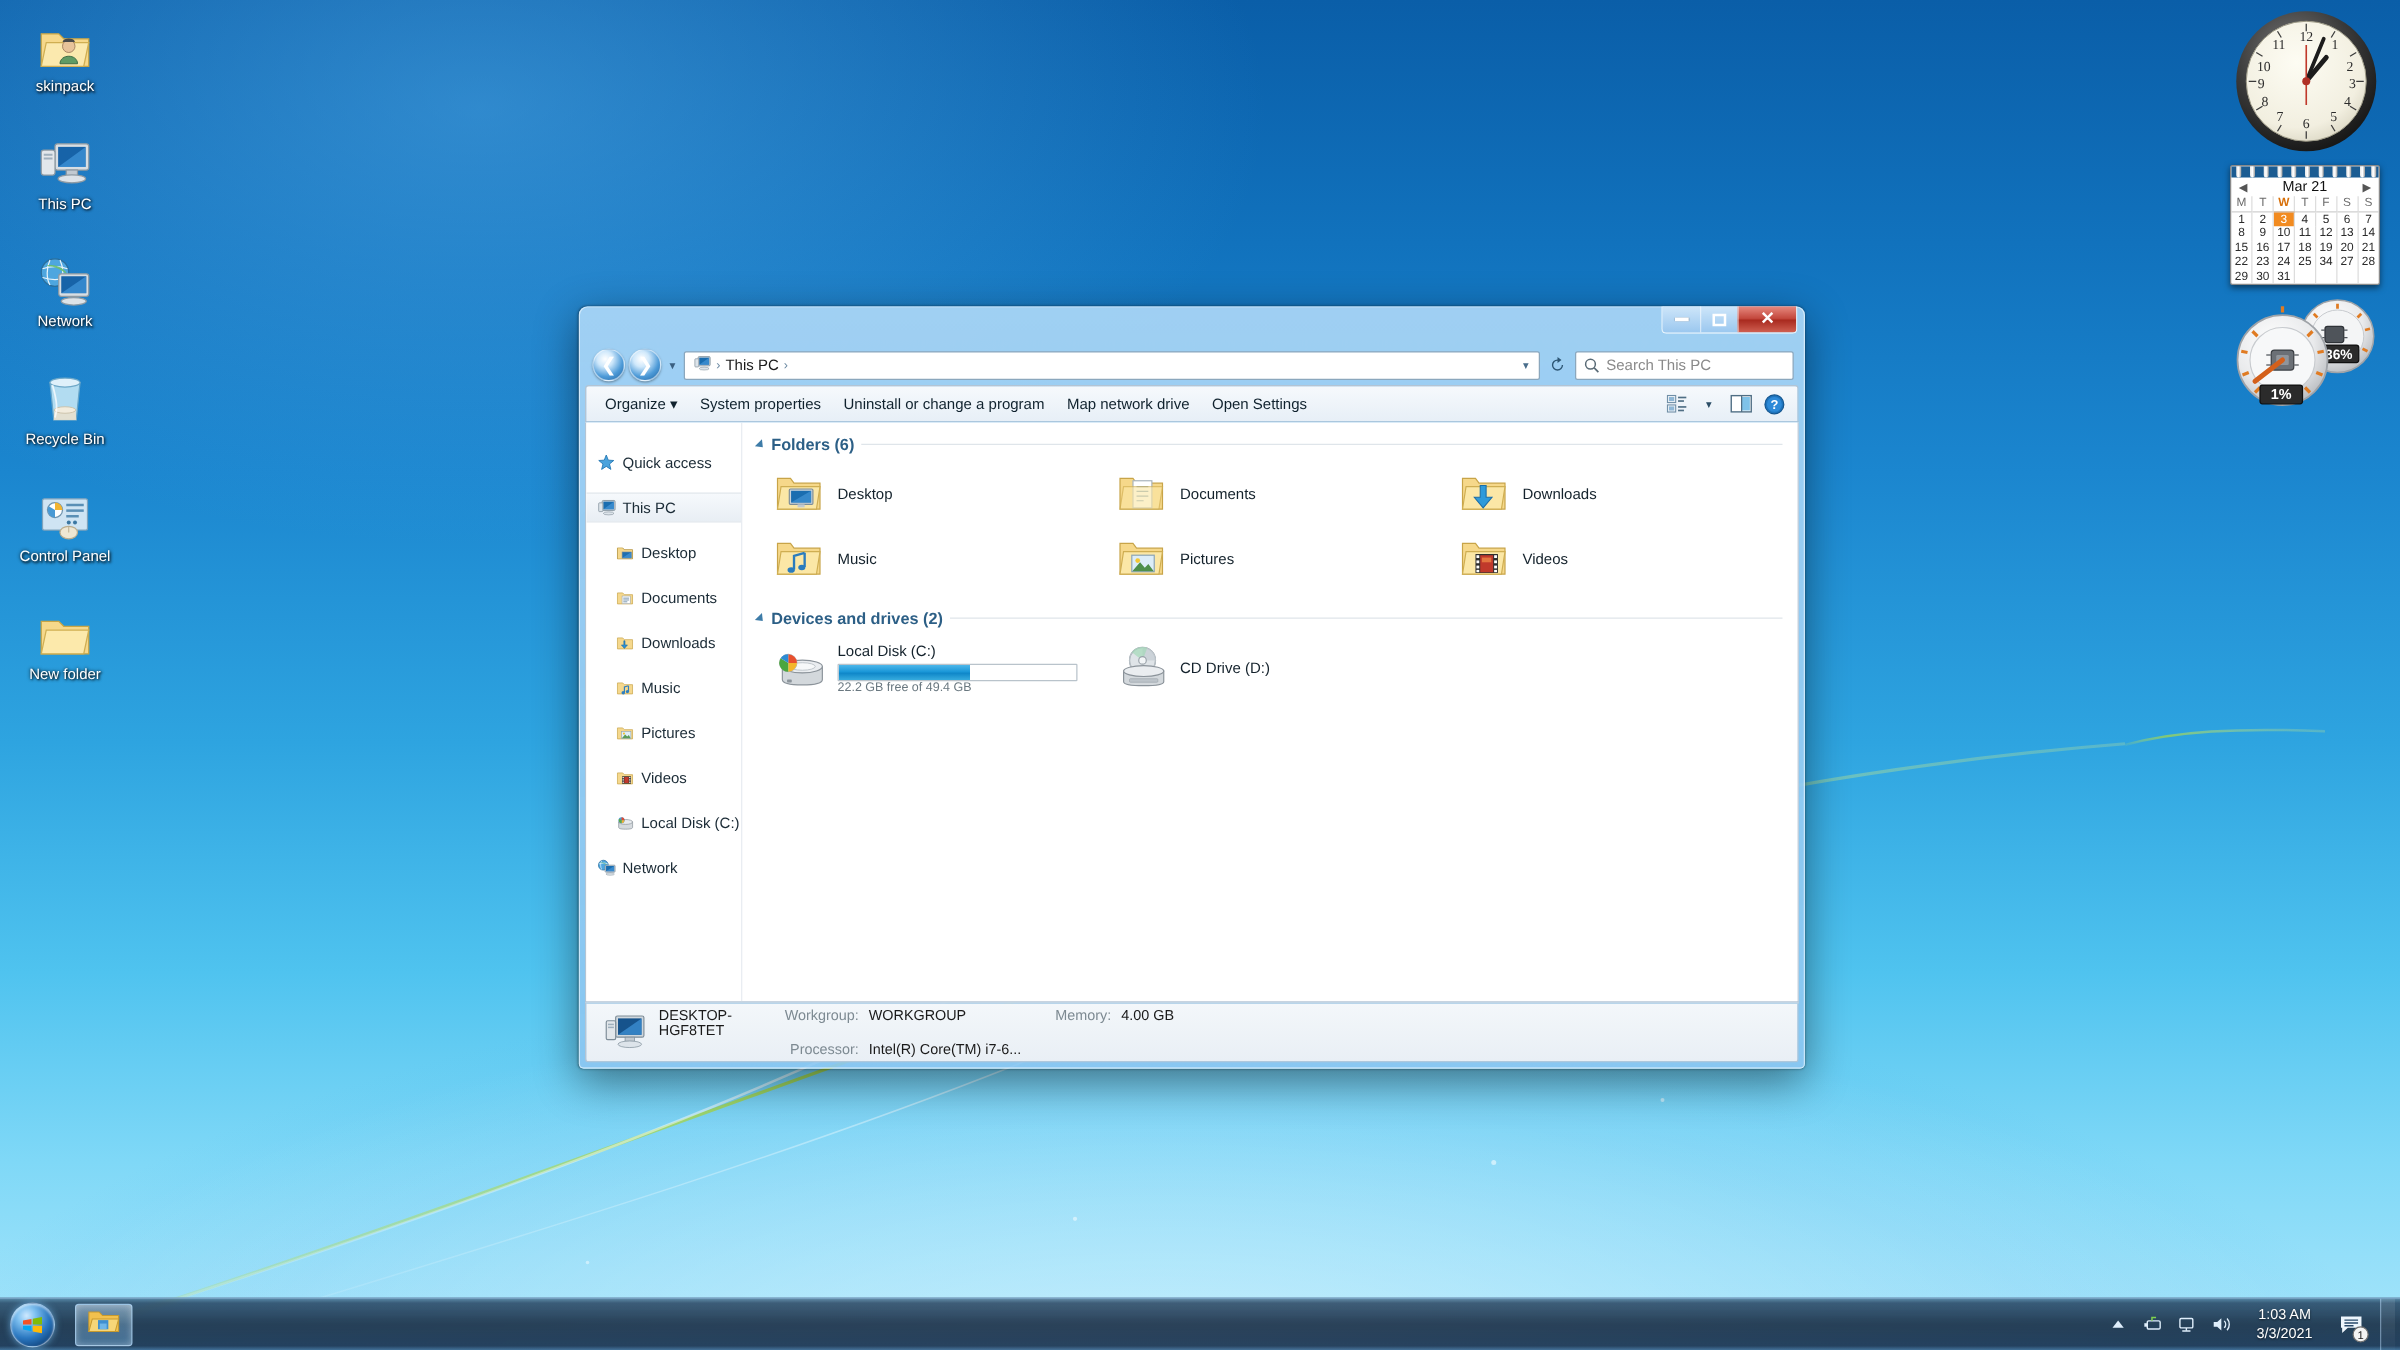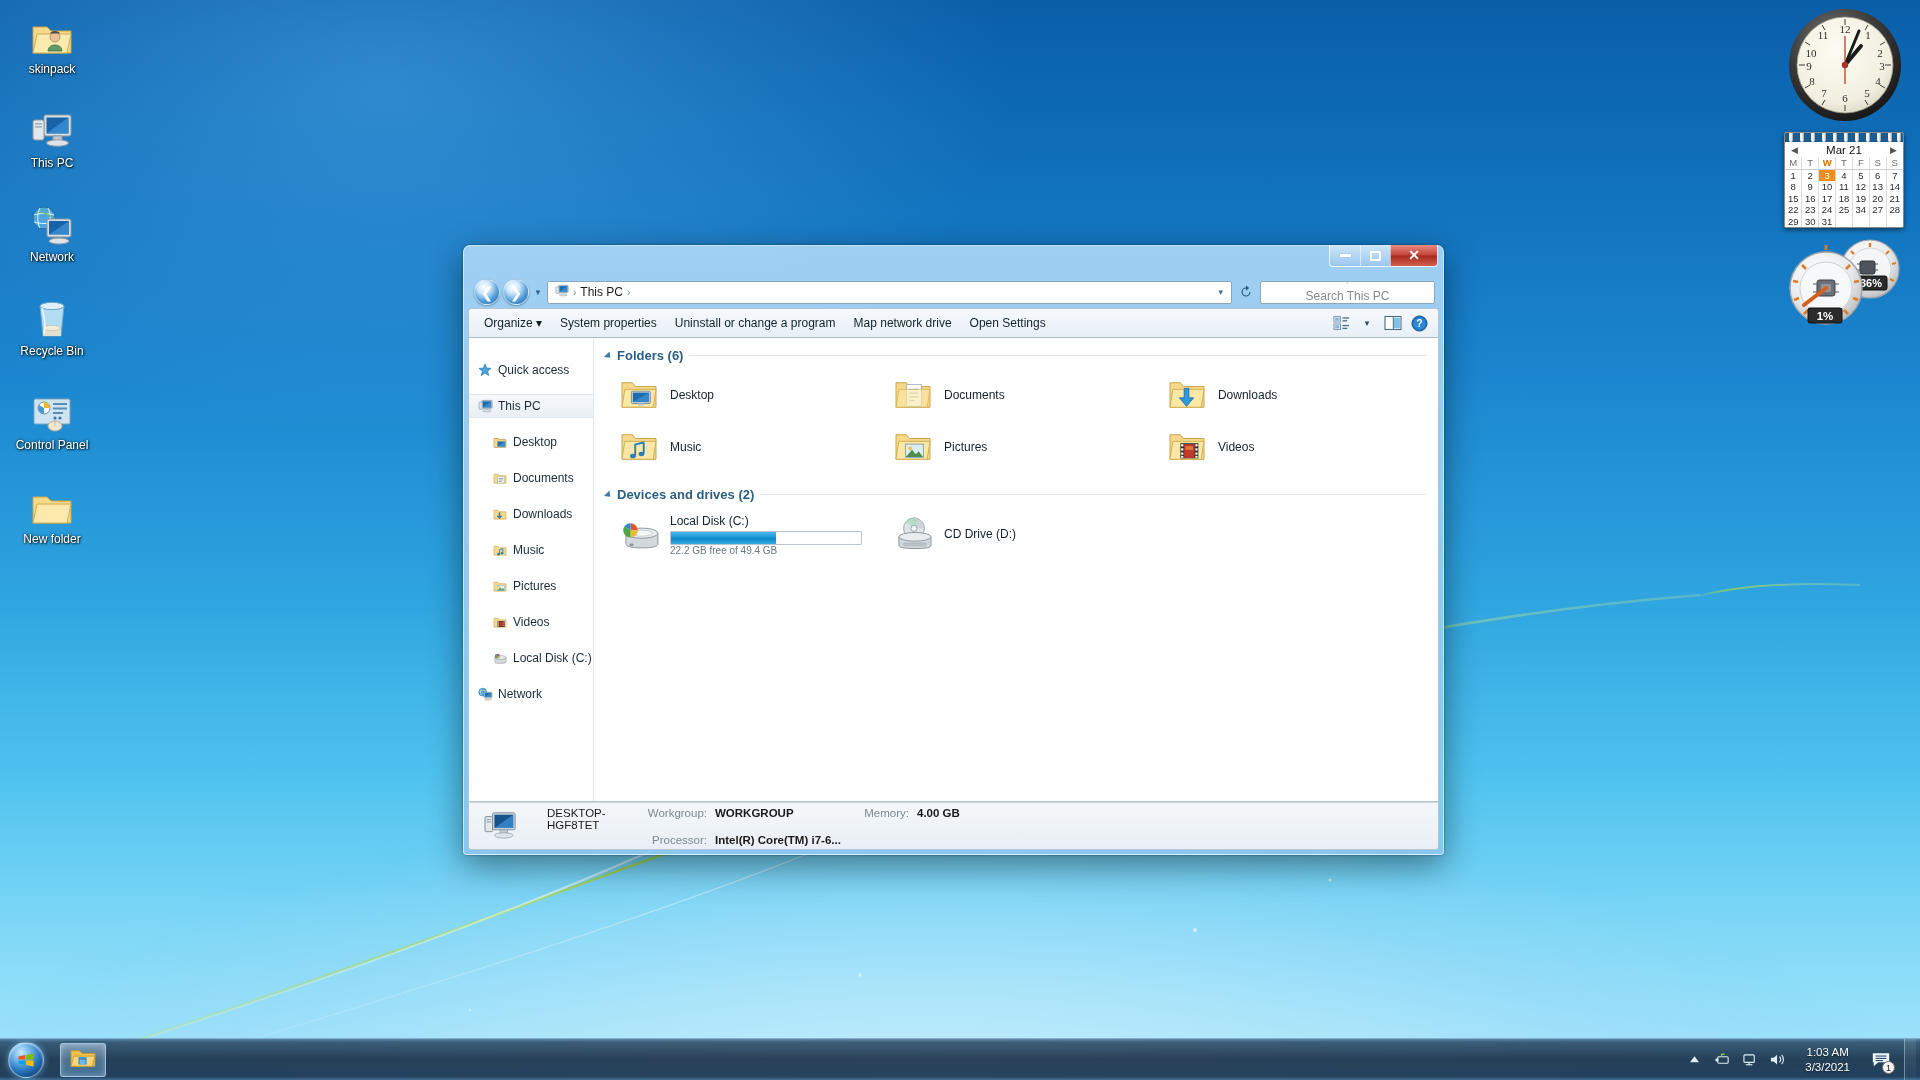--- a/index.html
+++ b/index.html
@@ -172,21 +172,21 @@
     display: flex; align-items: center; justify-content: center;
     color: #2d5674; font-size: 13px; cursor: default;
   }
   #searchbox {
     width: 175px; height: 23px;
     background: #ffffff;
     border: 1px solid #8ba7bd;
     border-radius: 2px;
     display: flex; align-items: center;
     gap: 5px; padding: 0 6px;
-    font-size: 12px; color: #8a8a8a; flex-direction: column;
+    font-size: 12px; color: #8a8a8a;
   }
 
   
   #toolbar {
     height: 30px; flex: none;
     background: linear-gradient(180deg, #f6f9fc 0%, #e7eff7 100%);
     border: 1px solid #b3c4d4;
     border-bottom: 1px solid #a8bccd;
     border-radius: 3px 3px 0 0;
     display: flex; align-items: center;
@@ -301,29 +301,29 @@
 
   
   #statusbar {
     height: 48px; flex: none;
     background: linear-gradient(180deg, #f3f7fa 0%, #e9eff5 100%);
     border: 1px solid #b3c4d4;
     border-top: 1px solid #cdd9e3;
     border-radius: 0 0 3px 3px;
     display: flex; align-items: center;
     padding: 0 14px;
-    gap: 28px;
+    gap: 8px;
     font-size: 11.5px;
   }
   #statusbar .sb-ico { width: 36px; height: 34px; flex: none; display: flex; align-items: center; justify-content: center; }
   .sb-grid { display: flex; flex-direction: column; gap: 3px; }
   .sb-row { display: flex; align-items: baseline; gap: 0; }
   .sb-name { color: #1a1a1a; font-size: 11.5px; width: 96px; }
   .sb-key { color: #7d8a92; font-size: 11.5px; text-align: right; width: 64px; margin-right: 8px; }
-  .sb-val { color: #1a1a1a; font-size: 11.5px; min-width: 130px; font-weight: bold; }
+  .sb-val { color: #1a1a1a; font-size: 11.5px; min-width: 130px; }
 
   
   #taskbar {
     position: absolute; left: 0; bottom: 0;
     width: 1920px; height: 42px;
     background: linear-gradient(180deg, rgba(30,62,96,0.55) 0%, rgba(16,40,70,0.72) 8%, rgba(10,28,52,0.82) 50%, rgba(14,38,68,0.86) 92%, rgba(40,84,128,0.8) 100%);
     border-top: 1px solid rgba(190,225,255,0.55);
     display: flex; align-items: center;
     backdrop-filter: blur(2px);
   }

